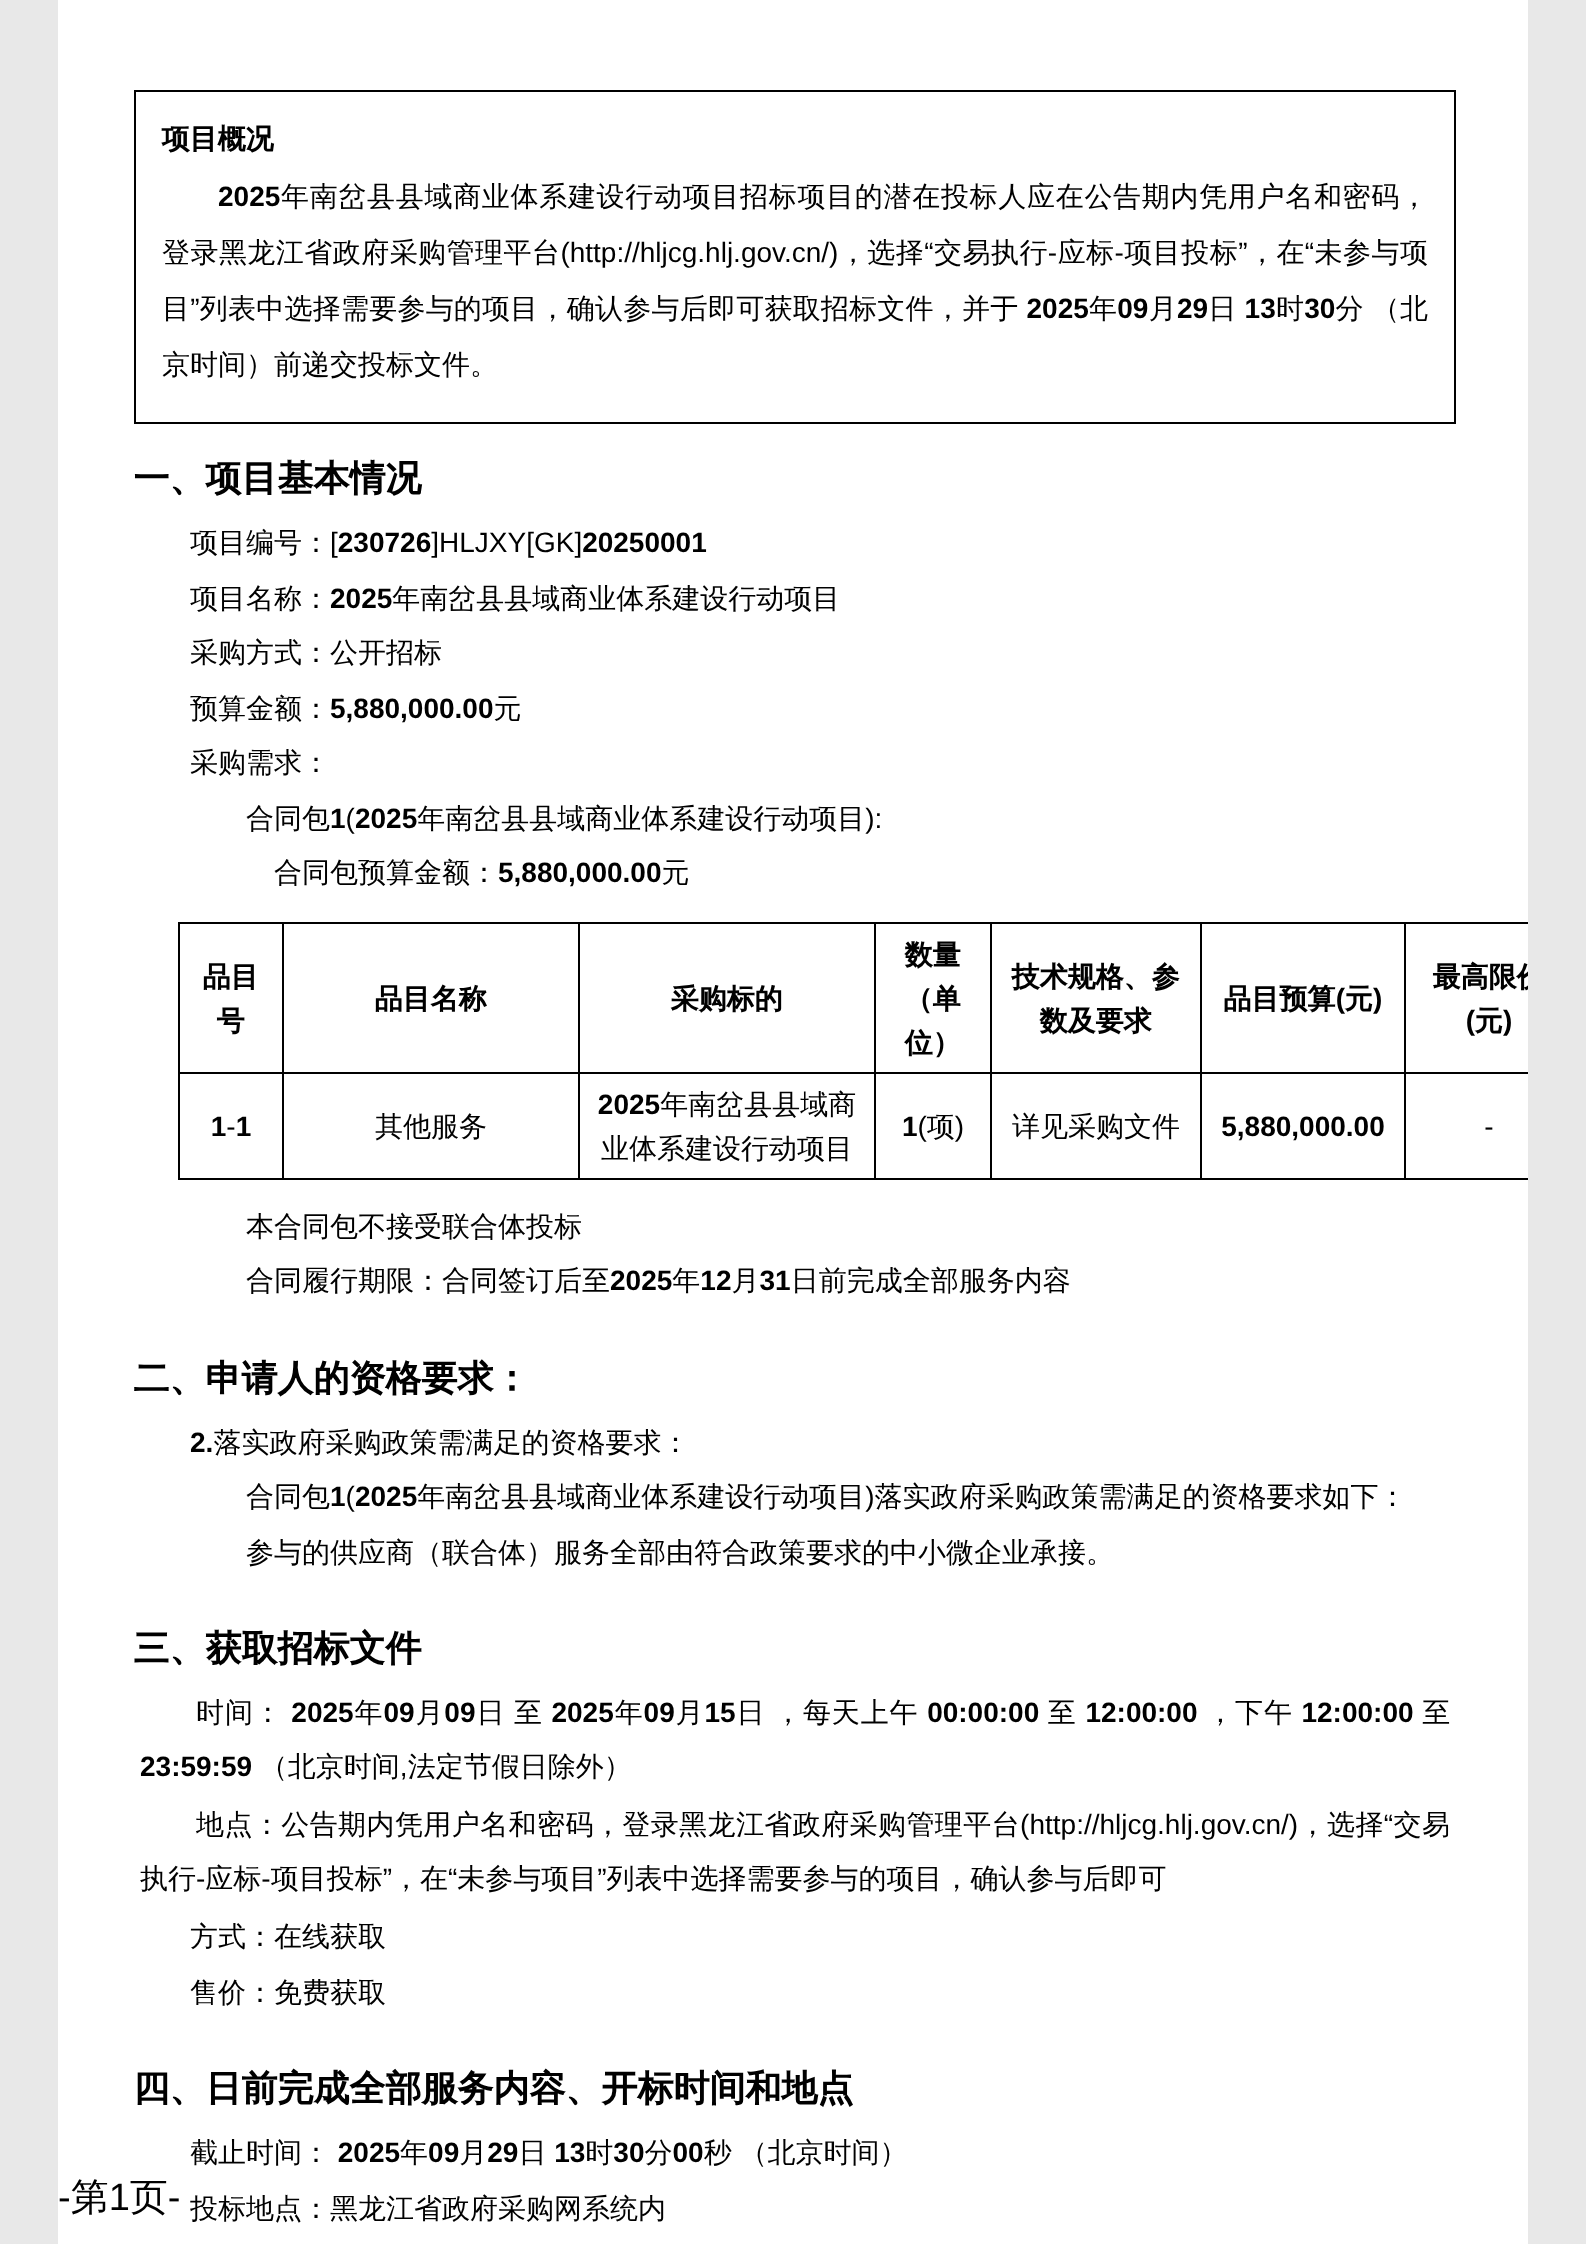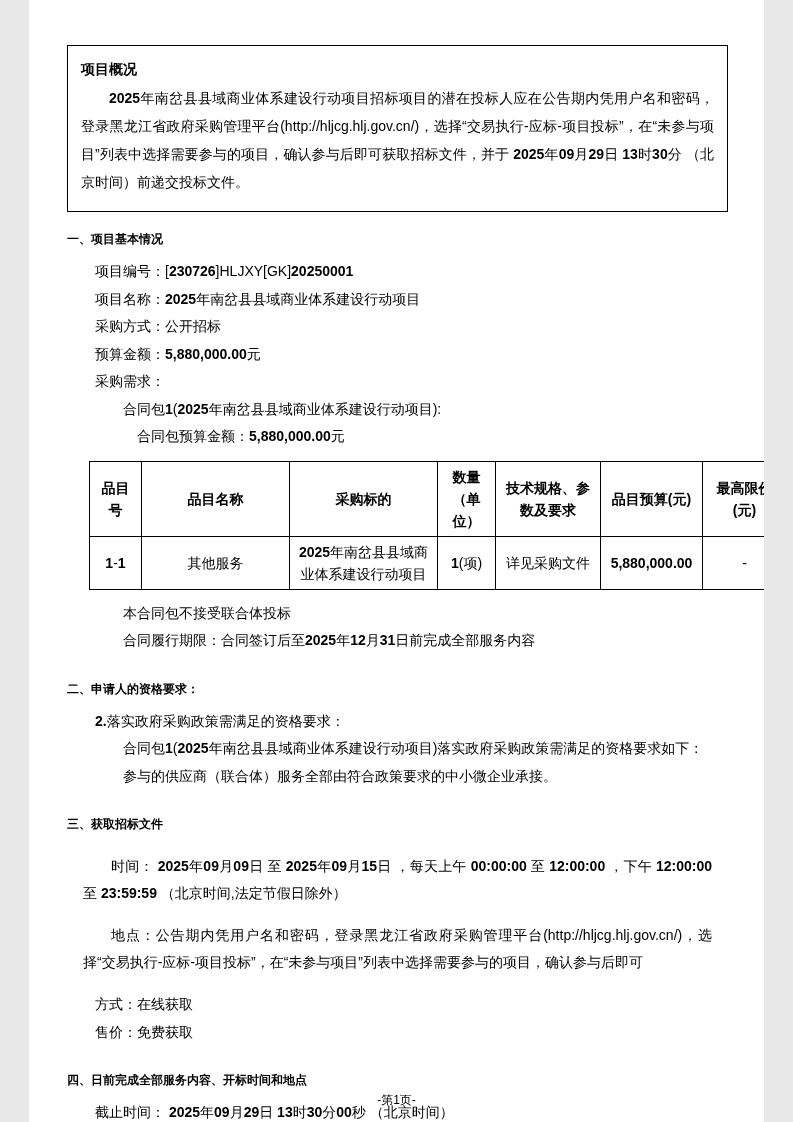--- a/index.html
+++ b/index.html
@@ -5,42 +5,42 @@
   html,body{margin:0;padding:0;background:#e8e8e8;}
   .page{
     width:735px;height:1122px;background:#ffffff;position:relative;
     box-sizing:border-box;padding:45px 36px 0 38px;
     font-family:"Liberation Sans",sans-serif;
     font-size:14px;color:#000;margin:0 auto;overflow:hidden;
   }
   .overview-box{border:1px solid #000;padding:10px 13px 15px 13px;box-sizing:border-box;}
   .box-title{font-weight:bold;line-height:26px;}
   .box-para{margin:2px 0 0;line-height:28px;text-indent:2em;text-align:justify;}
-  h2{font-size:12px;font-weight:bold;margin:14px 0 6px;line-height:26px;}
+  h2{font-size:18px;font-weight:bold;margin:14px 0 6px;line-height:26px;}
   h2.sec-gap{margin-top:21px;}
   .line{margin:0;line-height:27.5px;}
-  .para{margin:16px;line-height:26.5px;text-indent:2em;text-align:justify;}
+  .para{margin:3px;line-height:26.5px;text-indent:2em;text-align:justify;}
   .ind1{padding-left:28px;}
   .ind2{padding-left:56px;}
   .ind3{padding-left:70px;}
   .mt10{margin-top:10px;}
   table.items{
     border-collapse:collapse;table-layout:fixed;width:697px;margin:10px 0 0 22px;
   }
   table.items th,table.items td{
     border:1px solid #000;text-align:center;vertical-align:middle;
     padding:4px 6px;line-height:22px;box-sizing:border-box;word-break:break-all;
   }
   table.items th{font-weight:bold;height:50px;}
   table.items td{height:52px;}
   td.cell-right{text-align:right;padding-right:9px;}
   .num{font-weight:bold;text-align:right;}
   .page-footer{
-    position:absolute;left:0;right:0;bottom:12px;text-align:center;
-    font-size:12px;line-height:20px;
+    position:absolute;left:0;right:0;bottom:12px;
+    font-size:19px;line-height:20px;
   }
 </style>
 </head>
 <body>
 
 <div class="page">
 
   <div class="overview-box">
     <div class="box-title">项目概况</div>
     <p class="box-para num-strong"><span class="num">2025</span>年南岔县县域商业体系建设行动项目招标项目的潜在投标人应在公告期内凭用户名和密码，登录黑龙江省政府采购管理平台(http://hljcg.hlj.gov.cn/)，选择“交易执行-应标-项目投标”，在“未参与项目”列表中选择需要参与的项目，确认参与后即可获取招标文件，并于 <span class="num">2025</span>年<span class="num">09</span>月<span class="num">29</span>日 <span class="num">13</span>时<span class="num">30</span>分 （北京时间）前递交投标文件。</p>

